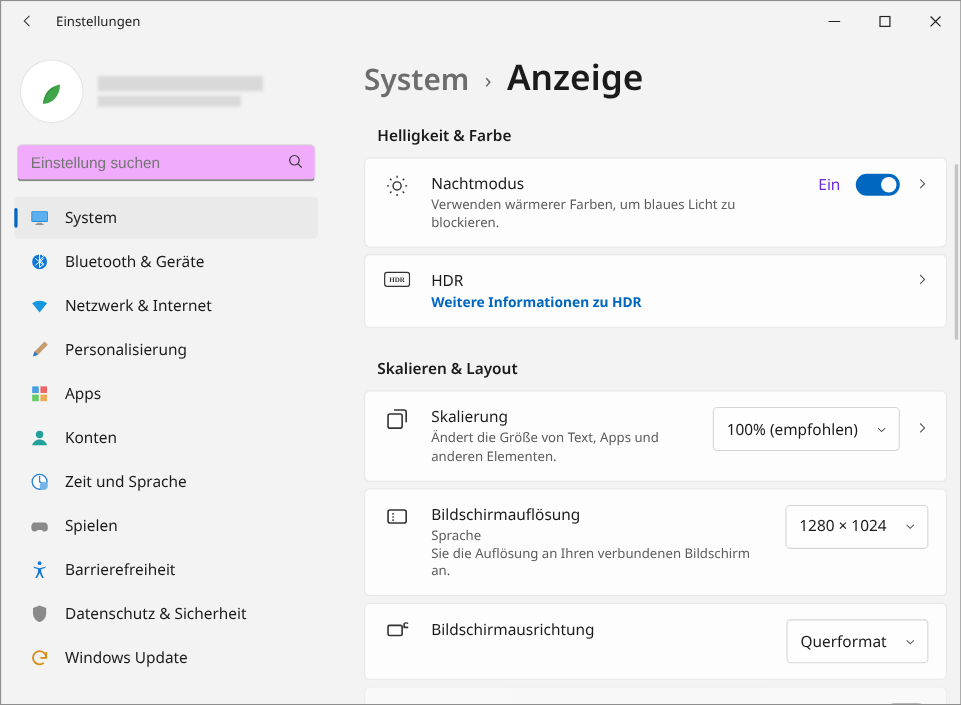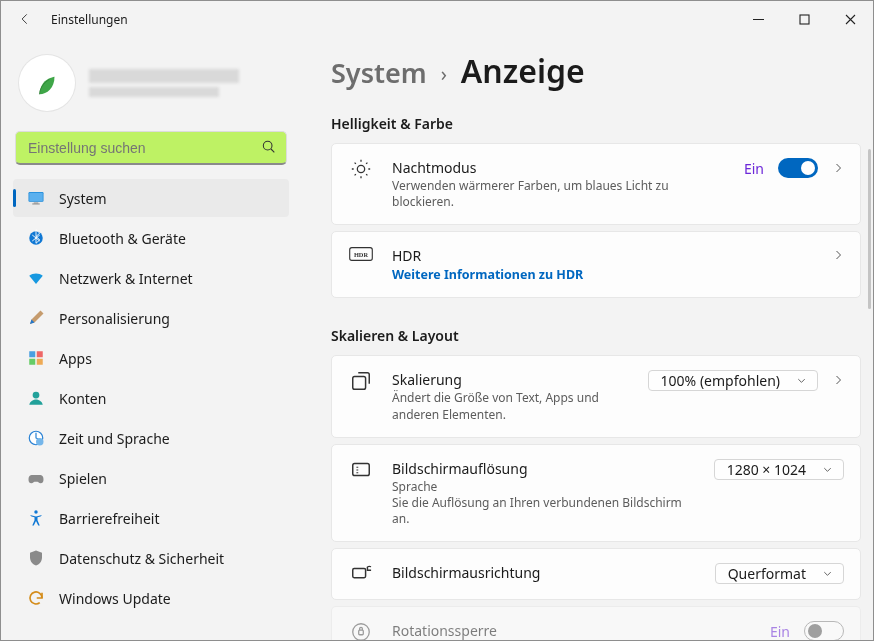--- a/index.html
+++ b/index.html
@@ -14,49 +14,49 @@
   .tb-btn svg { width: 11px; height: 11px; stroke:#222; }
   
   .body { flex: 1; display: flex; overflow: hidden; }
   .sidebar { width: 300px; padding: 12px 12px 0 12px; overflow: hidden; }
   .profile { display:flex; align-items:center; gap:14px; padding: 6px 4px 14px 6px; }
   .avatar { width: 56px; height: 56px; border-radius: 50%; background:#fff; display:flex; align-items:center; justify-content:center; color:#4caf50; box-shadow: 0 0 0 1px #e4e4e4; }
   .profile-text { display:flex; flex-direction:column; gap:4px; }
   .redacted-a { width: 150px; height: 14px; background:#d9d9d9; filter: blur(1.5px); }
   .redacted-b { width: 130px; height: 10px; background:#d9d9d9; filter: blur(1.5px); }
   .search { position:relative; margin: 6px 2px 14px 2px; }
-  .search input { width: 100%; height: 34px; border: 1px solid #dcdcdc; border-bottom: 2px solid #8a8a8a; border-radius: 5px; background:#bef264; padding: 0 34px 0 12px; font-size: 14px; color:#555; outline:none; }
+  .search input { width: 100%; height: 34px; border: 1px solid #dcdcdc; border-bottom: 2px solid #8a8a8a; border-radius: 5px; background:#f0abfc; padding: 0 34px 0 12px; font-size: 14px; color:#555; outline:none; }
   .search .icon { position:absolute; right:10px; top:8px; color:#333; }
   .nav { display:flex; flex-direction:column; gap:2px; }
   .nav-item { display:flex; align-items:center; gap:14px; height:38px; padding: 0 10px 0 14px; border-radius: 4px; position:relative; font-size:14px; color:#1b1b1b; }
   .nav-item.active { background:#eaeaea; }
   .nav-item.active::before { content:""; position:absolute; left:0; top:10px; bottom:10px; width:3px; border-radius:2px; background:#0067c0; }
   .nav-ico { width:18px; height:18px; display:flex; align-items:center; justify-content:center; }
   
   .main { flex:1; padding: 6px 12px 0 30px; overflow-y: hidden; position:relative; }
   .breadcrumb { display:flex; align-items:baseline; gap:14px; margin-top:6px; margin-bottom:22px; }
   .bc-root { font-size:27px; font-weight:600; color:#6d6d6d; }
   .bc-chev { font-size:20px; color:#6d6d6d; position:relative; top:-2px;}
   .bc-leaf { font-size:32px; font-weight:600; color:#1b1b1b; }
-  .section-title { font-size:14px; font-weight:600; margin: 8px 0 10px 0; color:#1b1b1b; }
+  .section-title { font-size:14px; font-weight:600; margin: 8px 0 10px 12px; color:#1b1b1b; }
   .cards { display:flex; flex-direction:column; gap:6px; margin-bottom: 28px; }
   .card { background:#fdfdfd; border:1px solid #e7e7e7; border-radius:5px; padding: 14px 16px 14px 16px; display:flex; align-items:flex-start; gap:18px; }
   .card-ico { width:26px; display:flex; align-items:center; justify-content:center; color:#333; flex:none;}
   .card-body { flex:1; min-width:0; }
   .card-title { font-size:14px; color:#1b1b1b; }
   .card-sub { font-size:12px; color:#5c5c5c; line-height:1.35; margin-top:1px; max-width: 320px;}
   .card-link { font-size:12.5px; color:#0067c0; font-weight:700; margin-top:1px; }
   .card-right { display:flex; align-items:center; gap:14px; }
   .toggle { width:40px; height:20px; border-radius:10px; background:#0067c0; position:relative; }
   .toggle::after { content:""; position:absolute; right:3px; top:3px; width:14px; height:14px; border-radius:50%; background:#fff; }
   .toggle.off { background:#fff; border:1px solid #888; }
   .toggle.off::after { left:3px; right:auto; top:2px; background:#5b5b5b; }
   .on-label { font-size:14px; color:#6d28d9; }
   .chev { color:#555; }
-  .dropdown { height:21px; min-width:120px; border:1px solid #d6d6d6; border-radius:4px; background:#fefefe; display:flex; align-items:center; justify-content:space-between; padding:0 10px 0 12px; font-size:14px; color:#1b1b1b; gap:16px;}
+  .dropdown { height:40px; min-width:120px; border:1px solid #d6d6d6; border-radius:4px; background:#fefefe; display:flex; align-items:center; justify-content:space-between; padding:0 10px 0 12px; font-size:14px; color:#1b1b1b; gap:16px;}
   .scroll-ind { position:absolute; right:2px; top:112px; width:3px; height:160px; background:#c4c4c4; border-radius:2px; }
   .faded { opacity: 0.55; }
 </style>
 </head>
 <body>
 
 <div class="window">
 
   <div class="titlebar">
     <div class="tb-back">

